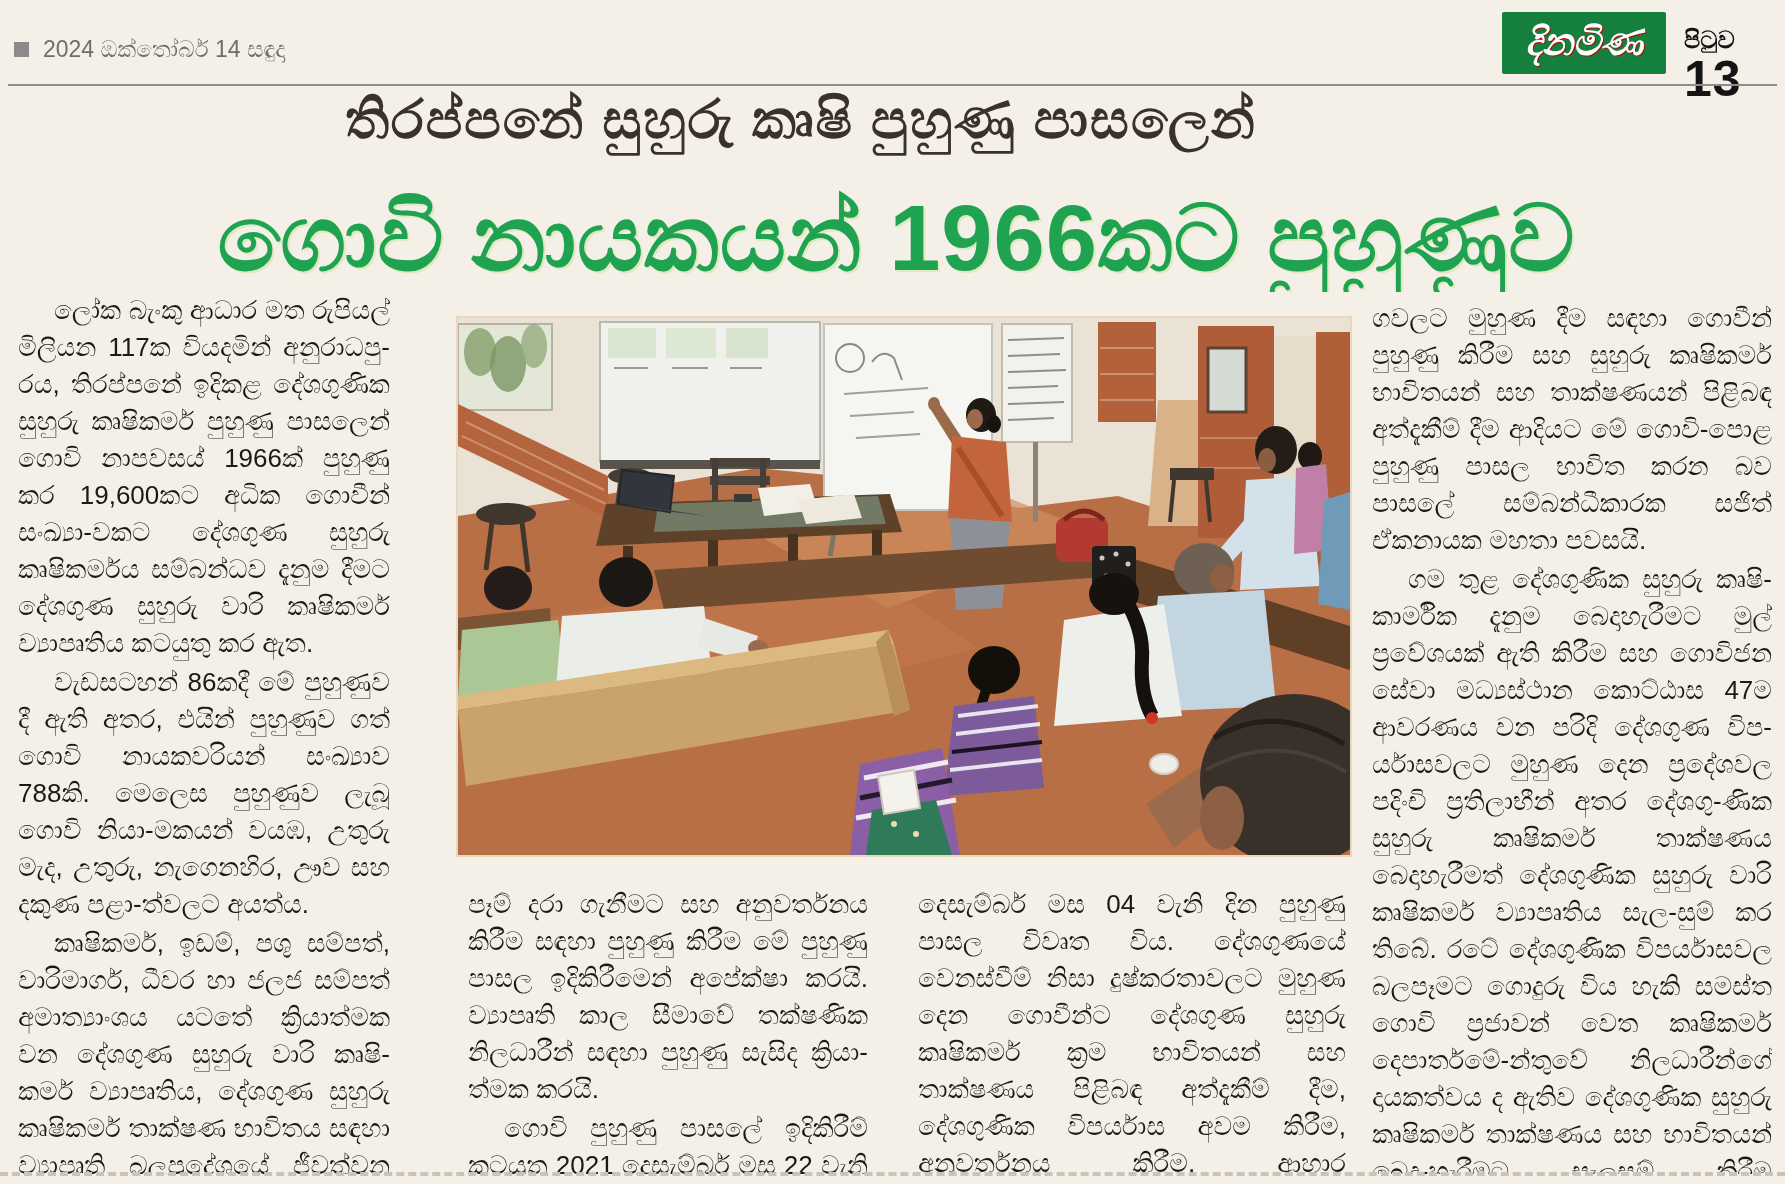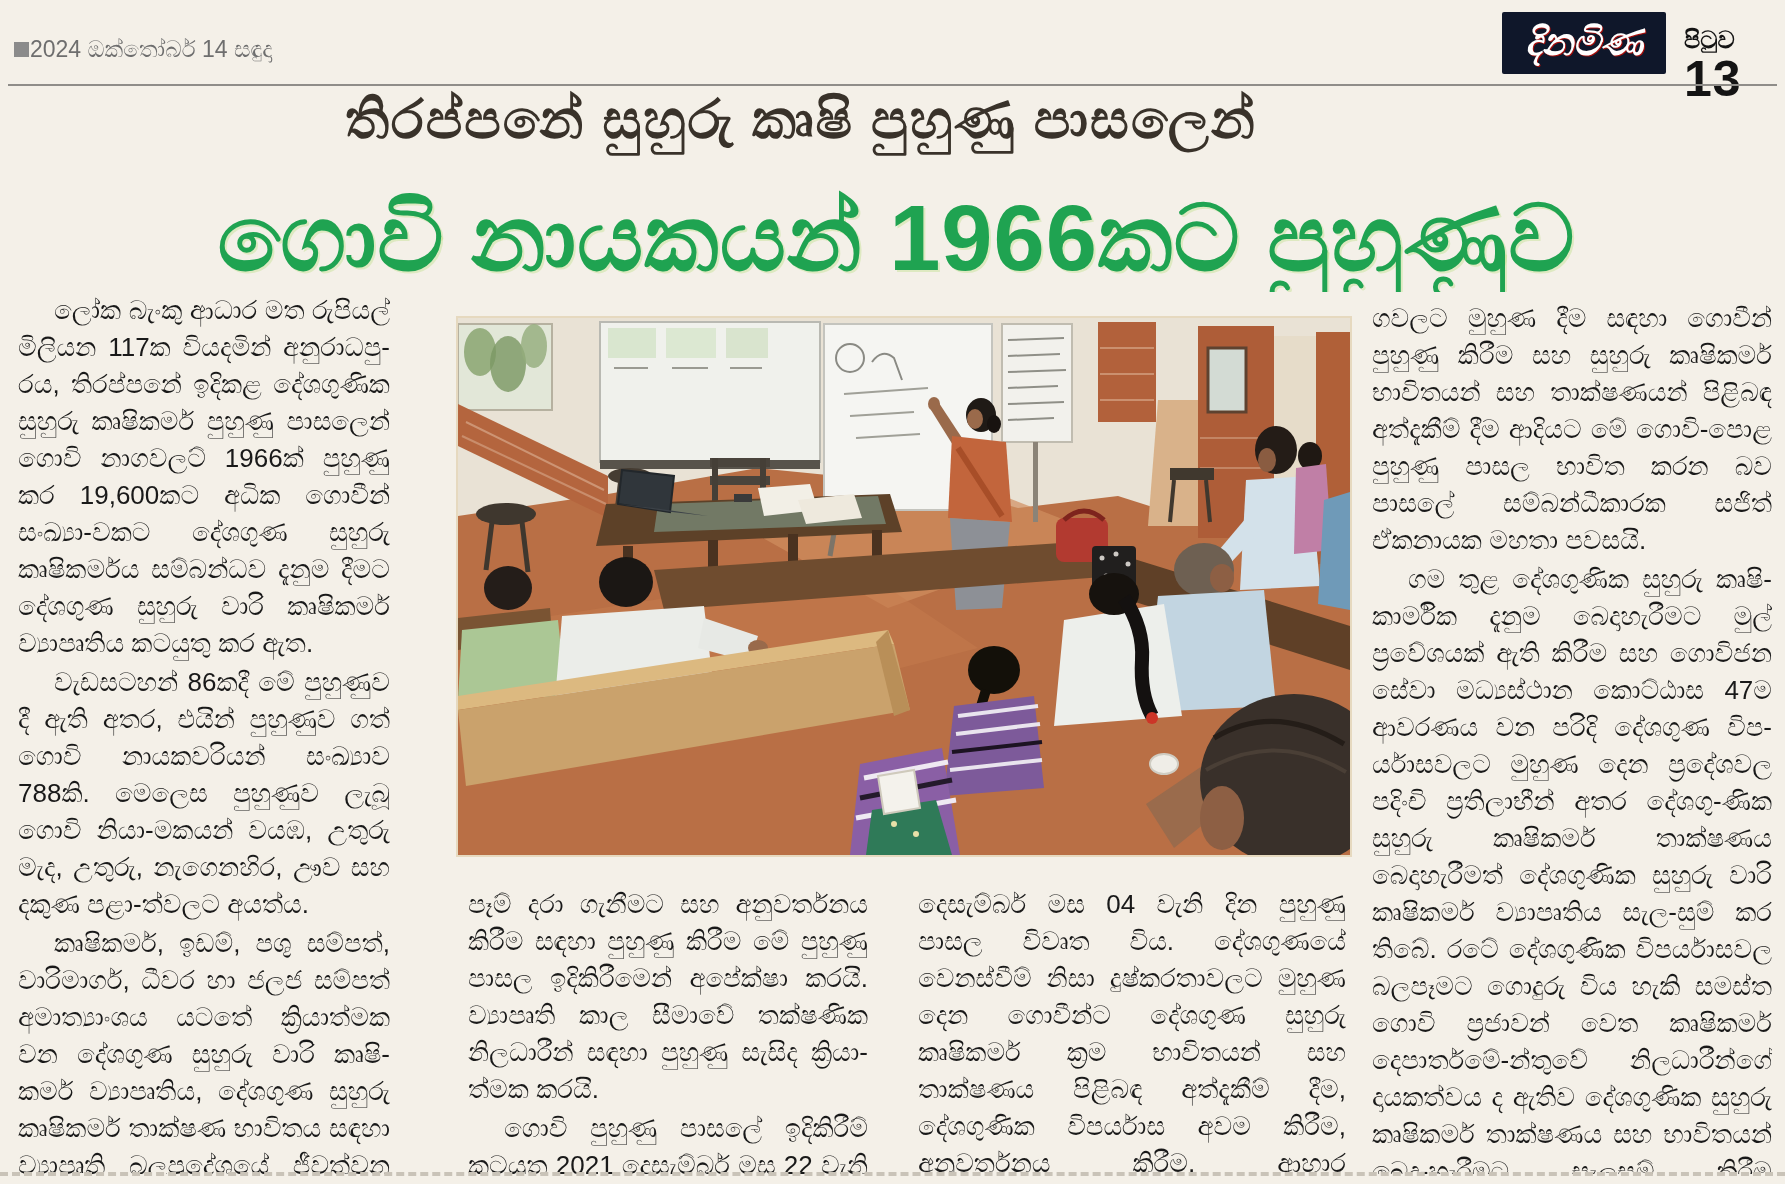--- a/index.html
+++ b/index.html
@@ -3,24 +3,24 @@
 <meta charset="utf-8">
 <style>
   html,body{margin:0;padding:0;}
   body{
     width:1785px;height:1184px;position:relative;overflow:hidden;
     background:#f4f0e8;
     font-family:"Liberation Sans","DejaVu Sans",sans-serif;
     color:#191919;
   }
   
-  .header-date{position:absolute;left:14px;top:36px;display:flex;align-items:center;gap:1px;
+  .header-date{position:absolute;left:14px;top:36px;display:flex;align-items:center;gap:14px;
     font-size:23px;color:#6e6e6e;}
   .date-square{width:15px;height:15px;background:#8b8b8b;display:inline-block;}
-  .masthead{position:absolute;left:1502px;top:12px;width:164px;height:62px;background:#0f172a;
+  .masthead{position:absolute;left:1502px;top:12px;width:164px;height:62px;background:#15803d;
     display:flex;align-items:center;justify-content:center;border-radius:2px;}
   .masthead span{color:#ffffff;font-size:38px;font-weight:bold;font-style:italic;
     text-shadow:1px 1px 0 #a80f0c;}
   .page-block{position:absolute;left:1684px;top:8px;line-height:1;color:#141414;margin-top:20px;}
   .page-word{font-size:24px;font-weight:bold;display:block;}
   .page-num{font-size:50px;font-weight:bold;display:block;margin-top:2px;letter-spacing:1px;text-align:right;}
   .header-rule{position:absolute;top:84px;left:8px;width:1769px;height:2px;background:#8f8d89;}
 
   
   .kicker{position:absolute;top:88px;left:0;width:1602px;height:102px;overflow:hidden;
@@ -274,21 +274,21 @@
     <ellipse cx="706" cy="446" rx="14" ry="10" fill="#efede7" stroke="#cfccc2" stroke-width="2"></ellipse>
     <ellipse cx="836" cy="462" rx="94" ry="86" fill="#39302a"></ellipse>
     <path d="M756,420 q60,-36 130,6" fill="none" stroke="#241d18" stroke-width="5"></path>
     <path d="M748,452 q70,-40 140,2" fill="none" stroke="#4a3f36" stroke-width="4"></path>
     <ellipse cx="764" cy="500" rx="22" ry="32" fill="#8d5f44"></ellipse>
   </g>
 </svg>
 </div>
 
 <div id="col1" class="col">
-  <p class="indent">ලෝක බැංකු ආධාර මත රුපියල් මිලියන 117ක වියදමින් අනුරාධපු-රය, තිරප්පනේ ඉදිකළ දේශගුණික සුහුරු කෘෂිකර්ම පුහුණු පාසලෙන් ගොවි නාගවලට් 1966ක් පුහුණු කර 19,600කට අධික ගොවීන් සංඛ්‍යා-වකට දේශගුණ සුහුරු කෘෂිකර්මය සම්බන්ධව දැනුම දීමට දේශගුණ සුහුරු වාරි කෘෂිකර්ම ව්‍යාපෘතිය කටයුතු කර ඇත.</p>
+  <p class="indent">ලෝක බැංකු ආධාර මත රුපියල් මිලියන 117ක වියදමින් අනුරාධපු-රය, තිරප්පනේ ඉදිකළ දේශගුණික සුහුරු කෘෂිකර්ම පුහුණු පාසලෙන් ගොවි නාපවසය් 1966ක් පුහුණු කර 19,600කට අධික ගොවීන් සංඛ්‍යා-වකට දේශගුණ සුහුරු කෘෂිකර්මය සම්බන්ධව දැනුම දීමට දේශගුණ සුහුරු වාරි කෘෂිකර්ම ව්‍යාපෘතිය කටයුතු කර ඇත.</p>
   <p class="indent">වැඩසටහන් 86කදී මේ පුහුණුව දී ඇති අතර, එයින් පුහුණුව ගත් ගොවි නායකවරියන් සංඛ්‍යාව 788කි. මෙලෙස පුහුණුව ලැබූ ගොවි නියා-මකයන් වයඹ, උතුරු මැද, උතුරු, නැගෙනහිර, ඌව සහ දකුණ පළා-ත්වලට අයත්ය.</p>
   <p class="indent">කෘෂිකර්ම, ඉඩම්, පශු සම්පත්, වාරිමාර්ග, ධීවර හා ජලජ සම්පත් අමාත්‍යාංශය යටතේ ක්‍රියාත්මක වන දේශගුණ සුහුරු වාරි කෘෂි-කර්ම ව්‍යාපෘතිය, දේශගුණ සුහුරු කෘෂිකර්ම තාක්ෂණ භාවිතය සඳහා ව්‍යාපෘති බලප්‍රදේශයේ ජීවත්වන ගොවි ප්‍රජාව යොමු කරවීම, දේශ-ගුණික විපර්යාසවල අහිතකර බල-</p>
 </div>
 
 <div id="col2" class="col">
   <p>පෑම් දරා ගැනීමට සහ අනුවර්තනය කිරීම සඳහා පුහුණු කිරීම මේ පුහුණු පාසල ඉදිකිරීමෙන් අපේක්ෂා කරයි. ව්‍යාපෘති කාල සීමාවේ තක්ෂණික නිලධාරීන් සඳහා පුහුණු සැසිද ක්‍රියා-ත්මක කරයි.</p>
   <p class="indent">ගොවි පුහුණු පාසලේ ඉදිකිරීම් කටයුතු 2021 දෙසැම්බර් මස 22 වැනි දින ආරම්භ කළ අතර, 2022</p>
 </div>
 
 <div id="col3" class="col">

